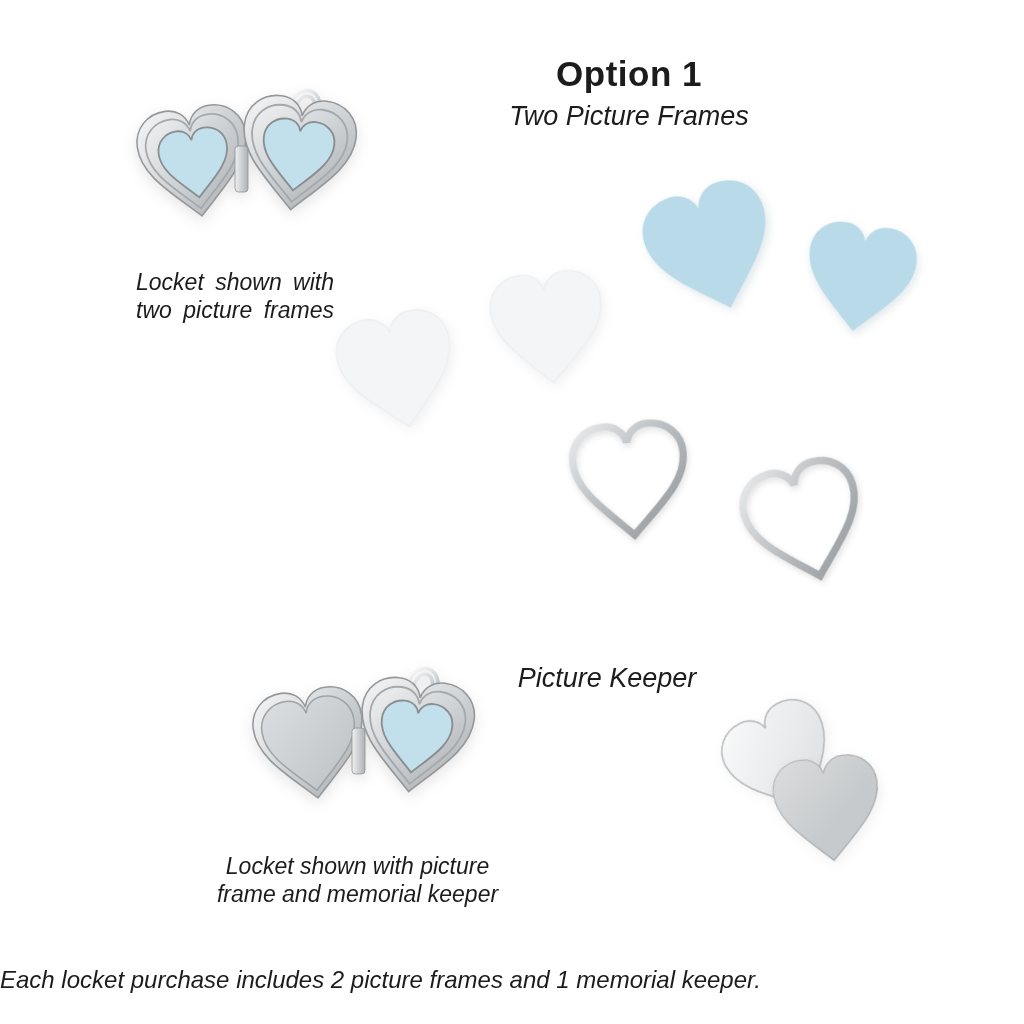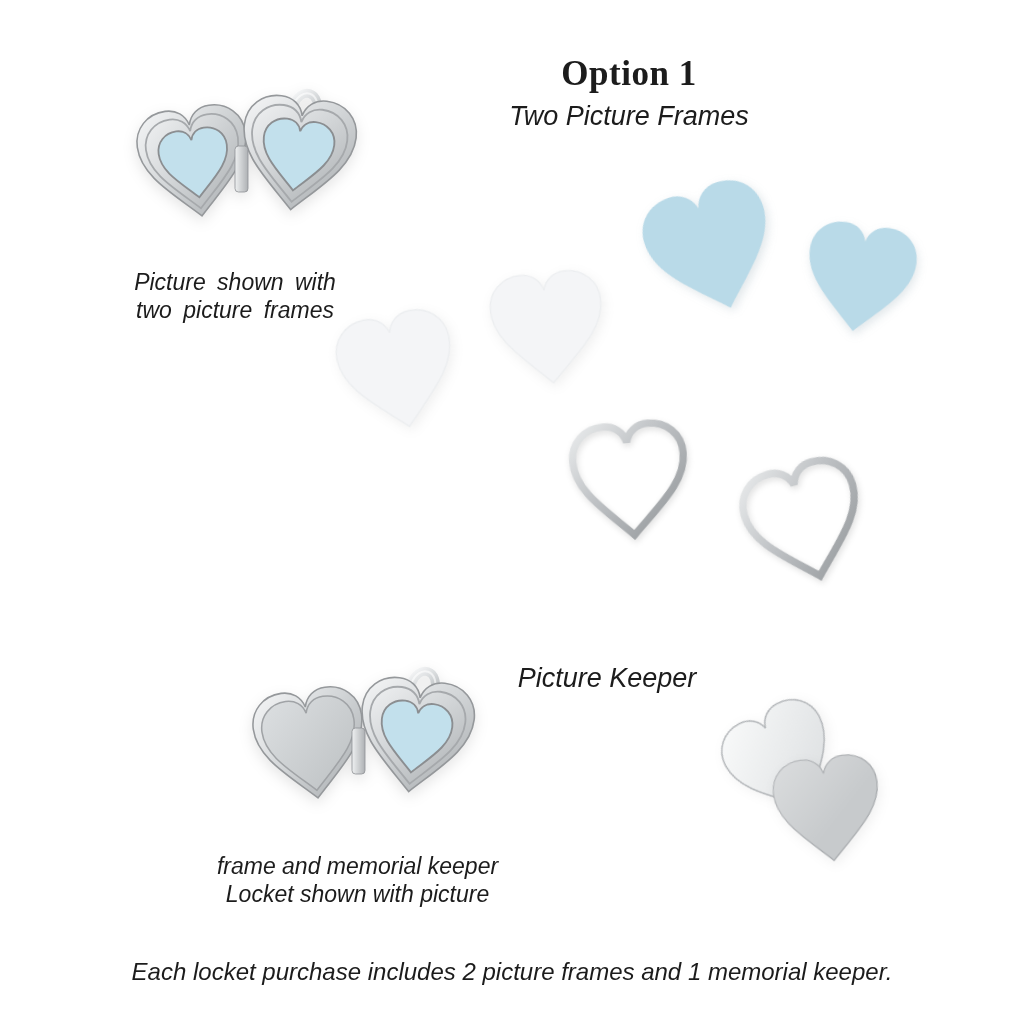--- a/index.html
+++ b/index.html
@@ -1,25 +1,25 @@
 <!DOCTYPE html>
 <html><head>
 <meta charset="utf-8">
 <style>
   html,body{margin:0;padding:0;background:#ffffff;}
   .canvas{
     position:relative;width:1024px;height:1024px;background:#ffffff;overflow:hidden;
     font-family:"Liberation Sans", sans-serif;color:#1c1c1c;
   }
   .abs{position:absolute;}
-  .title{font-weight:700;font-size:35px;line-height:40px;letter-spacing:.5px;text-align:center;font-family:Liberation Serif, serif;}
+  .title{font-weight:700;font-size:35px;line-height:40px;letter-spacing:.5px;text-align:center;}
   .subtitle{font-style:italic;font-size:27px;line-height:32px;text-align:center;margin-top:6px;}
   .caption{font-style:italic;font-size:23px;line-height:28px;text-align:center;}
   .caption.wide{word-spacing:5px;}
-  .footer-note{font-style:italic;font-size:24px;line-height:28px;text-align:center;}
+  .footer-note{font-style:italic;font-size:24px;line-height:28px;margin-top:8px;}
   svg.heart{overflow:visible;}
   .soft-shadow{filter:drop-shadow(0 5px 7px rgba(0,0,0,0.10));}
   .paper-shadow{filter:drop-shadow(2px 4px 5px rgba(90,120,140,0.18));}
   .white-shadow{filter:drop-shadow(2px 4px 6px rgba(0,0,0,0.06));}
   .wire-shadow{filter:drop-shadow(1px 3px 3px rgba(0,0,0,0.12));}
 </style>
 </head>
 <body>
 
 <div class="canvas">
@@ -71,21 +71,21 @@
     <g transform="translate(112,16) scale(1.34) rotate(7 50 52)">
       <path d="M50,91 C29,70 8,54 8,32 C8,17.5 19,7.5 33,7.5 C41.5,7.5 48,12.5 50,20.5 C52,12.5 58.5,7.5 67,7.5 C81,7.5 92,17.5 92,32 C92,54 71,70 50,91 Z" fill="url(#sgOuter)" stroke="#95989b" stroke-width="1.2"></path>
       <path d="M50,91 C29,70 8,54 8,32 C8,17.5 19,7.5 33,7.5 C41.5,7.5 48,12.5 50,20.5 C52,12.5 58.5,7.5 67,7.5 C81,7.5 92,17.5 92,32 C92,54 71,70 50,91 Z" transform="translate(50,52) scale(0.85) translate(-50,-52)" fill="none" stroke="#a6a9ac" stroke-width="1.6"></path>
       <path d="M50,91 C29,70 8,54 8,32 C8,17.5 19,7.5 33,7.5 C41.5,7.5 48,12.5 50,20.5 C52,12.5 58.5,7.5 67,7.5 C81,7.5 92,17.5 92,32 C92,54 71,70 50,91 Z" transform="translate(50,52) scale(0.63) translate(-50,-52)" stroke="#8b8e91" stroke-width="2.2" fill="#c2e0ec"></path>
     </g>
 
     <rect x="117" y="74" width="13" height="46" rx="3.5" fill="url(#hingeGrad)" stroke="#8e9194" stroke-width="0.8"></rect>
   </svg>
 
   <div class="abs caption wide" style="left:116px;top:268px;width:238px;">
-    <div>Picture shown with</div>
+    <div>Locket shown with</div>
     <div>two picture frames</div>
   </div>
 
   <div class="abs" style="left:459px;top:54px;width:340px;">
     <div class="title">Option 1</div>
     <div class="subtitle">Two Picture Frames</div>
   </div>
 
   <svg class="abs heart paper-shadow" style="left:636px;top:176px;transform:rotate(-18deg);" width="152" height="148" viewBox="0 0 100 100">
     <path d="M50,91 C29,70 8,54 8,32 C8,17.5 19,7.5 33,7.5 C41.5,7.5 48,12.5 50,20.5 C52,12.5 58.5,7.5 67,7.5 C81,7.5 92,17.5 92,32 C92,54 71,70 50,91 Z" fill="#b9dae8"></path>
@@ -125,22 +125,22 @@
 
     <g transform="translate(116,18) scale(1.34) rotate(7 50 52)">
       <path d="M50,91 C29,70 8,54 8,32 C8,17.5 19,7.5 33,7.5 C41.5,7.5 48,12.5 50,20.5 C52,12.5 58.5,7.5 67,7.5 C81,7.5 92,17.5 92,32 C92,54 71,70 50,91 Z" fill="url(#sgOuter)" stroke="#95989b" stroke-width="1.2"></path>
       <path d="M50,91 C29,70 8,54 8,32 C8,17.5 19,7.5 33,7.5 C41.5,7.5 48,12.5 50,20.5 C52,12.5 58.5,7.5 67,7.5 C81,7.5 92,17.5 92,32 C92,54 71,70 50,91 Z" transform="translate(50,52) scale(0.85) translate(-50,-52)" fill="none" stroke="#a6a9ac" stroke-width="1.6"></path>
       <path d="M50,91 C29,70 8,54 8,32 C8,17.5 19,7.5 33,7.5 C41.5,7.5 48,12.5 50,20.5 C52,12.5 58.5,7.5 67,7.5 C81,7.5 92,17.5 92,32 C92,54 71,70 50,91 Z" transform="translate(50,52) scale(0.63) translate(-50,-52)" stroke="#8b8e91" stroke-width="2.2" fill="#c2e0ec"></path>
     </g>
     <rect x="120" y="76" width="13" height="46" rx="3.5" fill="url(#hingeGrad)" stroke="#8e9194" stroke-width="0.8"></rect>
   </svg>
 
   <div class="abs caption" style="left:205px;top:852px;width:305px;">
+    <div>Locket shown with picture</div>
     <div>frame and memorial keeper</div>
-    <div>Locket shown with picture</div>
   </div>
 
   <svg class="abs heart white-shadow" style="left:712px;top:698px;transform:rotate(-28deg);" width="142" height="126" viewBox="0 0 100 100">
     <path fill="url(#backGrad)" stroke="#b5b8bb" stroke-width="1.2" d="M50,91 C29,70 8,54 8,32 C8,17.5 19,7.5 33,7.5 C41.5,7.5 48,12.5 50,20.5 C52,12.5 58.5,7.5 67,7.5 C81,7.5 92,17.5 92,32 C92,54 71,70 50,91 Z"></path>
   </svg>
   <svg class="abs heart white-shadow" style="left:766px;top:742px;transform:rotate(-7deg);" width="124" height="136" viewBox="0 0 100 100">
     <path stroke="#a9acaf" stroke-width="1" d="M50,91 C29,70 8,54 8,32 C8,17.5 19,7.5 33,7.5 C41.5,7.5 48,12.5 50,20.5 C52,12.5 58.5,7.5 67,7.5 C81,7.5 92,17.5 92,32 C92,54 71,70 50,91 Z" fill="#c7cacc"></path>
     <path fill="url(#sheen)" opacity="0.55" d="M50,91 C29,70 8,54 8,32 C8,17.5 19,7.5 33,7.5 C41.5,7.5 48,12.5 50,20.5 C52,12.5 58.5,7.5 67,7.5 C81,7.5 92,17.5 92,32 C92,54 71,70 50,91 Z"></path>
   </svg>
 

